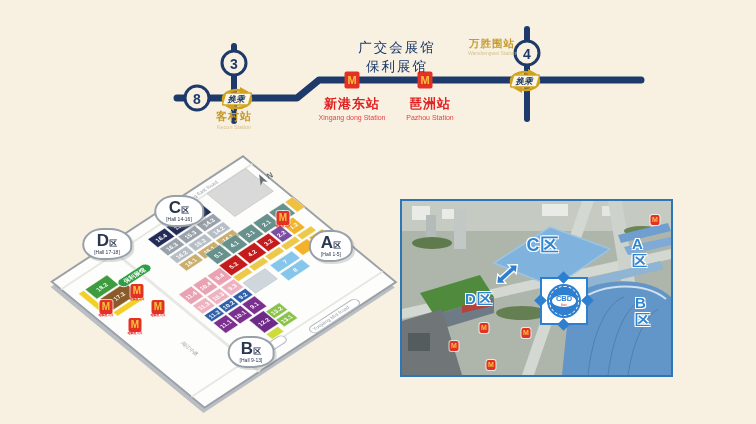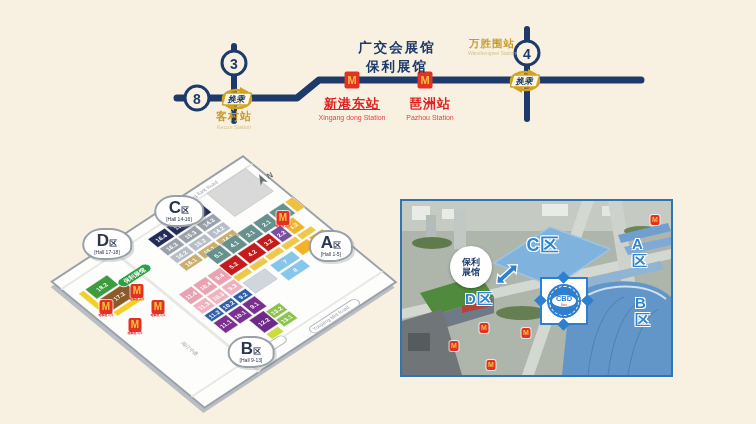--- a/index.html
+++ b/index.html
@@ -1,20 +1,20 @@
 <!DOCTYPE html>
 <html><head>
 <meta charset="utf-8">
 <style>
   html,body{margin:0;padding:0;}
   body{font-family:"Liberation Sans","DejaVu Sans",sans-serif;background:#f8f1e2;}
   #stage{position:relative;width:756px;height:424px;background:#f8f1e2;overflow:hidden;}
   #base-svg{position:absolute;left:0;top:0;}
   .lbl{position:absolute;transform:translate(-50%,-50%);white-space:nowrap;text-align:center;}
-  .venue-line{font-size:13.5px;font-weight:bold;color:#1d3a6a;letter-spacing:2px;}
+  .venue-line{font-size:13.5px;font-weight:normal;color:#1d3a6a;letter-spacing:2px;}
   .st-red{font-size:13px;font-weight:bold;color:#e02020;letter-spacing:1px;}
   .st-red-en{font-size:7px;color:#e24545;}
   .st-gold{font-size:11px;font-weight:bold;color:#c59b2d;letter-spacing:1px;font-family:Liberation Serif, serif;}
   .st-gold-en{font-size:5.5px;color:#d6c28c;}
   .line-circle{position:absolute;transform:translate(-50%,-50%);width:21px;height:21px;
     border:3.5px solid #1d3a6a;border-radius:50%;background:#f8f1e2;color:#1d3a6a;
     display:flex;align-items:center;justify-content:center;font-size:14px;font-weight:bold;}
   
   .cloud{position:absolute;transform:translate(-50%,-50%);background:#ffffff;border:2px solid #98a0a8;
     border-radius:48% 52% 55% 45%/60% 55% 45% 55%;padding:2px 10px 3px 10px;text-align:center;
@@ -222,21 +222,21 @@
 
   <div class="lbl venue-line" style="left:397px;top:48px;">广交会展馆</div>
   <div class="lbl venue-line" style="left:397px;top:67px;">保利展馆</div>
 
   <div class="line-circle" style="left:234px;top:63px;">3</div>
   <div class="line-circle" style="left:197px;top:98px;">8</div>
   <div class="line-circle" style="left:527px;top:53px;">4</div>
 
   <div class="lbl st-gold" style="left:234px;top:116px;">客村站</div>
   <div class="lbl st-gold-en" style="left:234px;top:127px;">Kecun Station</div>
-  <div class="lbl st-red" style="left:352px;top:104px;text-decoration:underline;">新港东站</div>
+  <div class="lbl st-red" style="left:352px;top:104px;">新港东站</div>
   <div class="lbl st-red-en" style="left:352px;top:117px;">Xingang dong Station</div>
   <div class="lbl st-red" style="left:430px;top:104px;">琶洲站</div>
   <div class="lbl st-red-en" style="left:430px;top:117px;">Pazhou Station</div>
   <div class="lbl st-gold" style="font-size:10.5px;left:492px;top:44px;">万胜围站</div>
   <div class="lbl st-gold-en" style="font-size:5px;left:492px;top:53px;">Wanshengwei Station</div>
 
   <div id="compass">
     <svg width="12" height="12" viewBox="0 0 12 12">
       <polygon points="6,0 10,11 6,8 2,11" fill="#6b7075"></polygon>
     </svg><span class="n-letter">N</span>
@@ -294,24 +294,20 @@
         <div class="pz-label" style="left: 243px; top: 52px; font-size: 15px;">A区</div>
         <div class="pz-label" style="left: 245px; top: 111px; font-size: 15px;">B区</div>
         <div class="pz-label" style="left: 77px; top: 98px; font-size: 15px;">D区</div>
         <div class="m-icon m-photo" style="left: 253px; top: 19px;">M</div>
         <div class="m-icon m-photo" style="left: 124px; top: 132px;">M</div>
         <div class="m-icon m-photo" style="left: 82px; top: 127px;">M</div>
         <div class="m-icon m-photo" style="left: 52px; top: 145px;">M</div>
         <div class="m-icon m-photo" style="left: 89px; top: 164px;">M</div>
       </div>
 
-    <div class="poly-circle" style="left:69px;top:66px;">
-      <span>保利</span>
-      <span>展馆</span>
-    </div>
 
     <div class="cbd" style="left:162px;top:100px;">
       <span class="tab t"></span>
       <span class="tab b"></span>
       <span class="tab l"></span>
       <span class="tab r"></span>
       <div class="cbd-circle">
         <div class="cbd-ring">
           <div class="cbd-oval">
             <span class="cbd-txt">CBD</span>

